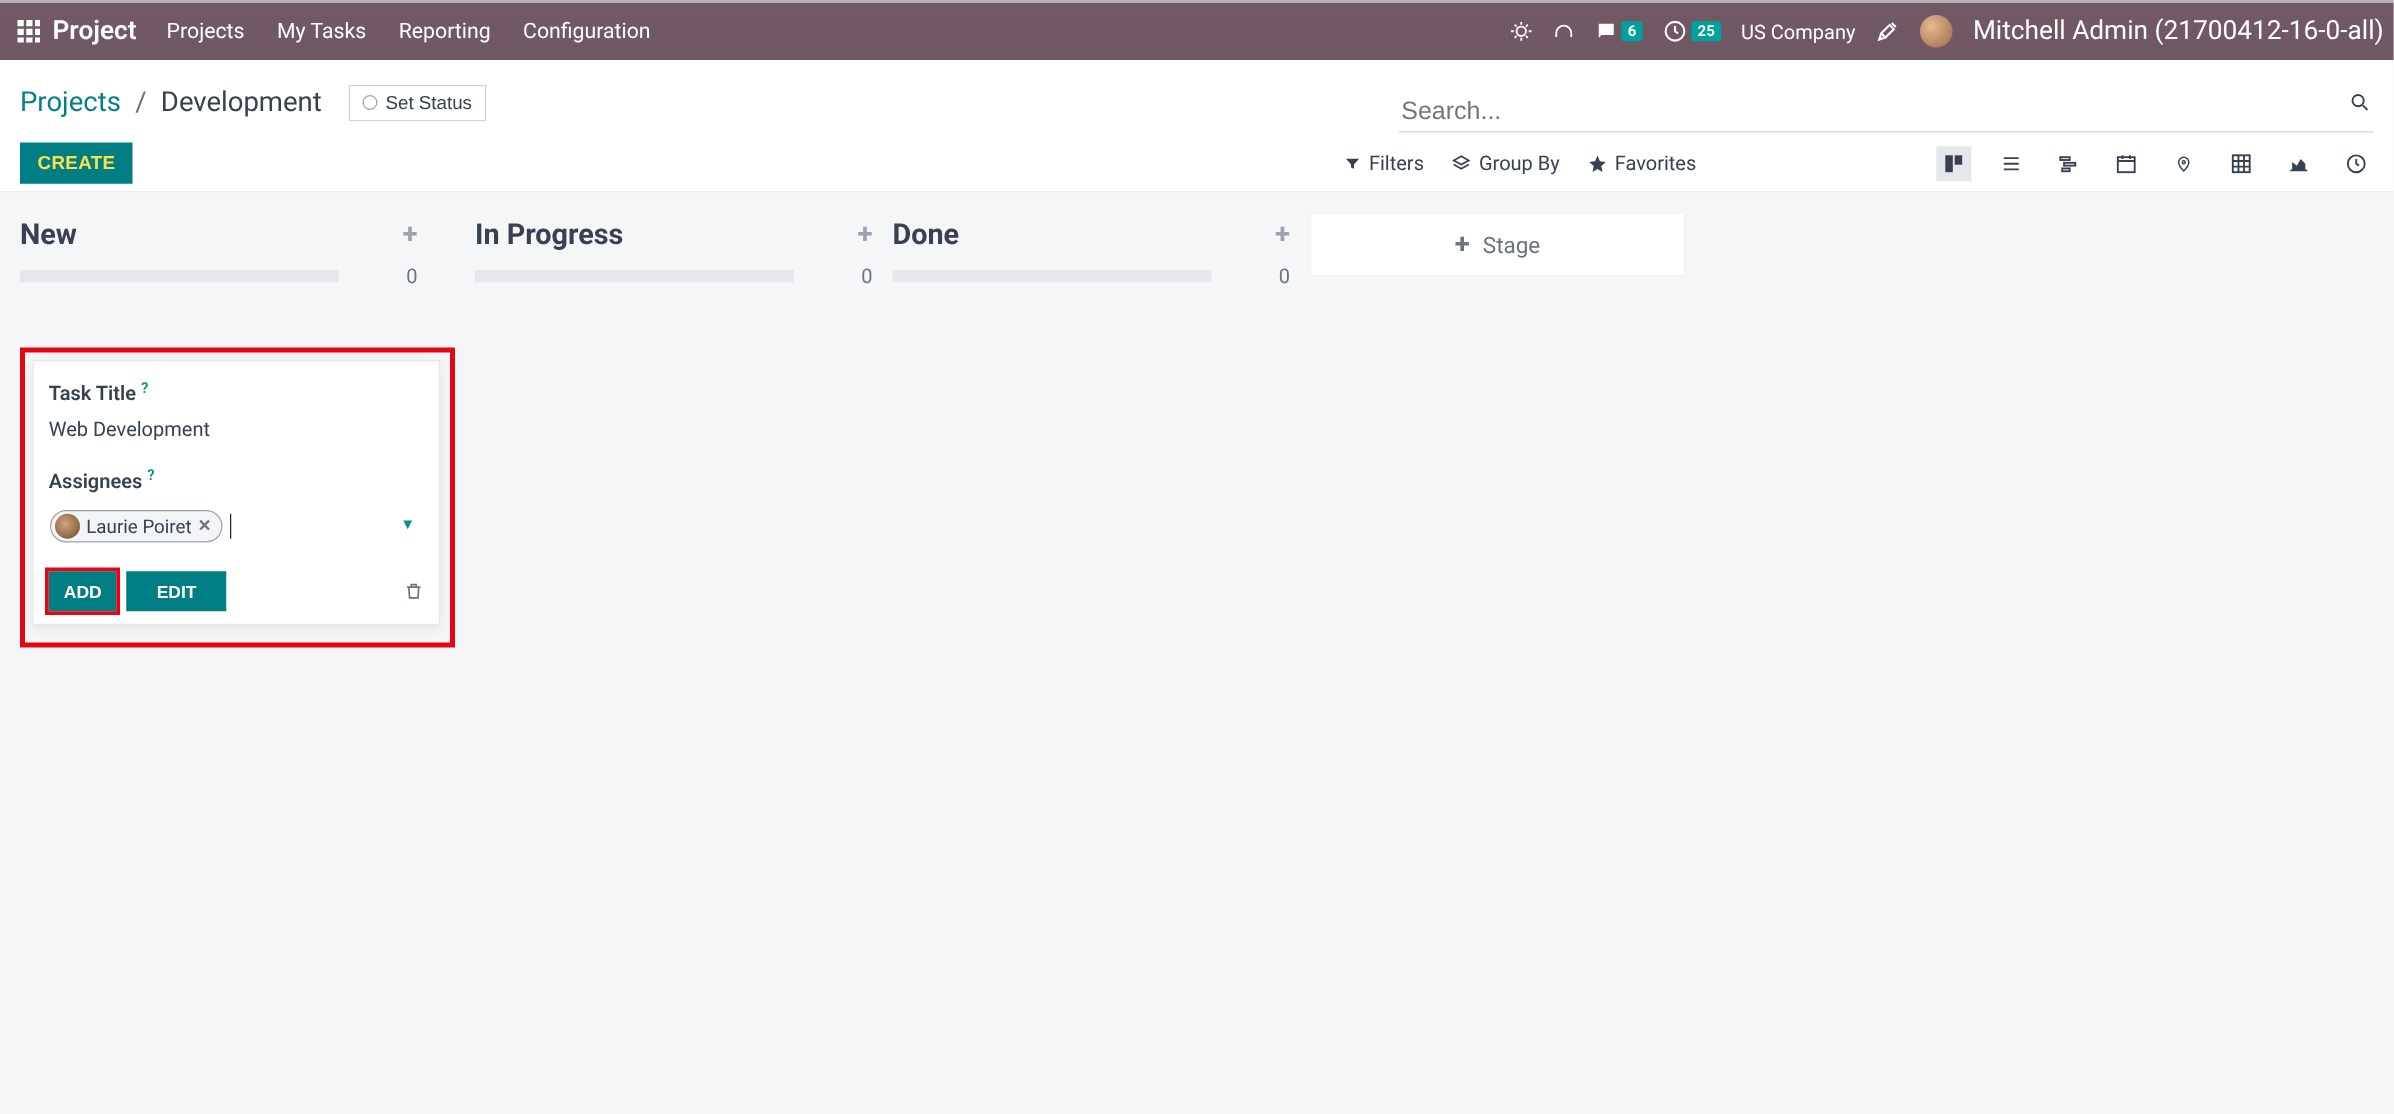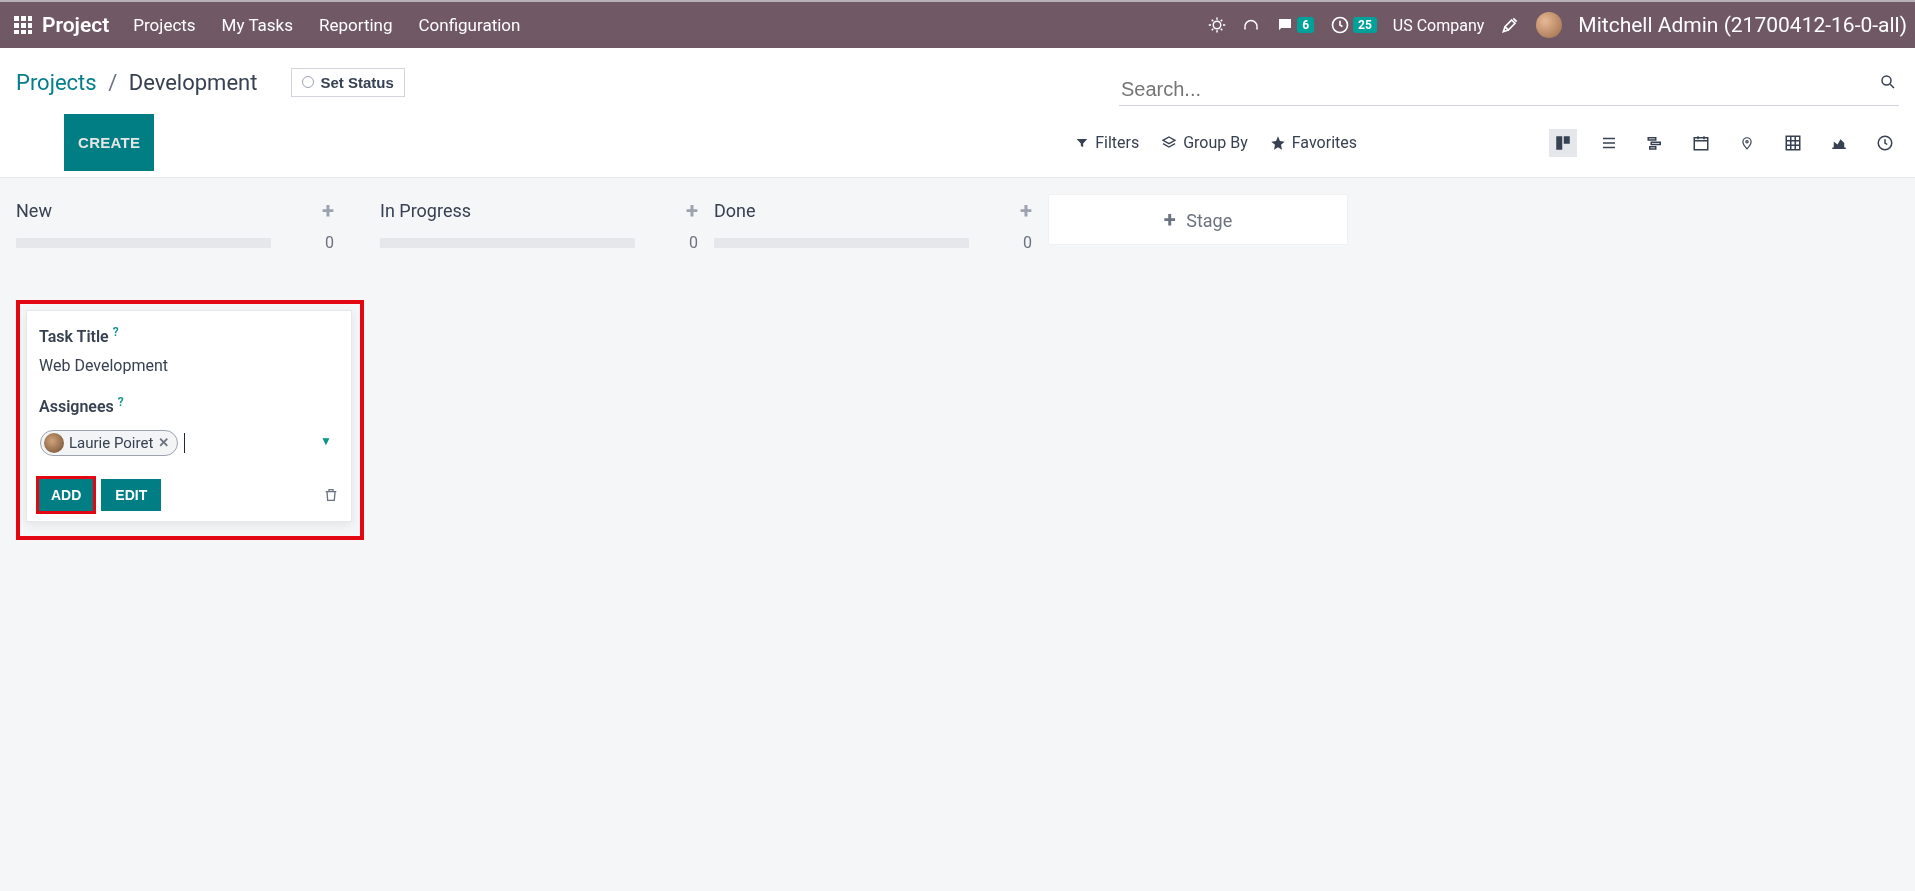--- a/index.html
+++ b/index.html
@@ -59,39 +59,39 @@
   .control-panel {
     background:#fff;
     border-bottom:1px solid #e5e7eb;
     padding: 10px 16px 6px 16px;
   }
   .cp-row1 { display:flex; align-items:center; margin-bottom:8px;}
   .breadcrumb { font-size:22px; color:#374151;}
   .breadcrumb a { color:#047f8a; text-decoration:none;}
   .breadcrumb-sep { color:#6b7280; margin:0 6px;}
   .status-btn {
-    margin-left: 34px; border:1px solid #d1d5db; background:#fff; padding:5px 10px; font-size:15px; color:#374151;
-    display:flex; align-items:center; gap:6px;font-weight:bold;
+    margin-left: 22px; border:1px solid #d1d5db; background:#fff; padding:5px 10px; font-size:15px; color:#374151;
+    display:flex; align-items:center; gap:6px;
   }
   .status-dot { width:12px;height:12px;border:1px solid #9ca3af;border-radius:50%;}
   .searchbox { margin-left:auto; width:780px; border-bottom:1px solid #d1d5db; display:flex; align-items:center; padding:4px 2px;}
   .searchbox input { border:none; outline:none; flex:1; font-size:20px; color:#374151;margin-top:16px;}
   .cp-row2 { display:flex; align-items:center; }
-  .create-btn { background:#017e84; color:#e5e5e5; border:none; padding:20px 14px; font-weight:bold; font-size:15px; letter-spacing:.3px;margin-left:48px;}
+  .create-btn { background:#017e84; color:#fde047; border:none; padding:8px 14px; font-weight:bold; font-size:15px; letter-spacing:.3px;}
   .search-opts { margin-left:auto; display:flex; align-items:center; gap:22px; font-size:16px; color:#374151;}
   .search-opts .opt { display:flex; align-items:center; gap:6px;}
   .view-switch { margin-left:170px; display:flex; align-items:center; gap:18px; color:#4b5563; font-size:18px;}
   .view-switch .vbtn { width:28px; height:28px; display:flex; align-items:center; justify-content:center;}
   .view-switch .vbtn.active { background:#e5e7eb;}
   
   
   .kanban { padding: 16px; display:flex; gap:16px; align-items:flex-start;}
   .col { width:318px; }
   .col-header { display:flex; align-items:center; padding:4px 0 10px 0;}
-  .col-title { font-size:18px; font-weight:400; flex:1; color:#374151;}
+  .col-title { font-size:23px; font-weight:700; flex:1; color:#374151;}
   .plus { color:#9ca3af; font-size:22px; font-weight:bold;}
   .progress { height:10px; background:#e5e7eb; border-radius:1px; flex:1;}
   .count { color:#6b7280; font-size:16px; margin-left:54px;}
   .bar-row{display:flex;align-items:center;}
   .add-stage {
     background:#fff; flex:0 0 300px; text-align:center; padding:12px; color:#6b7280; font-size:18px;
     border:1px solid #f1f1f1;
   }
   .add-stage .plus { color:#6b7280; margin-right:6px;}
   
@@ -110,21 +110,21 @@
     border:1px solid #9ca3af; border-radius:14px; padding:2px 8px 2px 3px;
     background:#f3f4f6; font-size:15px; color:#374151;
   }
   .chip .av { width:20px;height:20px;border-radius:50%;background:radial-gradient(circle at 40% 40%, #d1a37a, #6b4a2e);}
   .chip .x { color:#6b7280; font-weight:bold; font-size:13px;}
   .caret-cursor { width:1px; height:20px; background:#1f2937; margin-left:2px;}
   .dd-caret { position:absolute; right:6px; top:6px; color:#0d9488; font-size:12px;}
   .card-buttons { display:flex; align-items:center; gap:8px; margin-top:20px;}
   .btn-add { background:#017e84; color:#fff; border:none; padding:8px 12px; font-weight:bold; font-size:14px;}
   .btn-add.outlined { outline:3px solid #e30613; outline-offset:0;}
-  .btn-edit { background:#017e84; color:#fff; border:none; padding:8px 14px; font-weight:bold; font-size:14px;}
+  .btn-edit { background:#017e84; color:#fff; border:none; padding:8px 24px; font-weight:bold; font-size:14px;}
   .trash { margin-left:auto; color:#6b7280; font-size:17px;}
   
   svg { display:block; }
 </style>
 </head>
 <body>
 
 <div class="topbar">
   <span class="apps-icon"></span>
   <span class="brand">Project</span>

